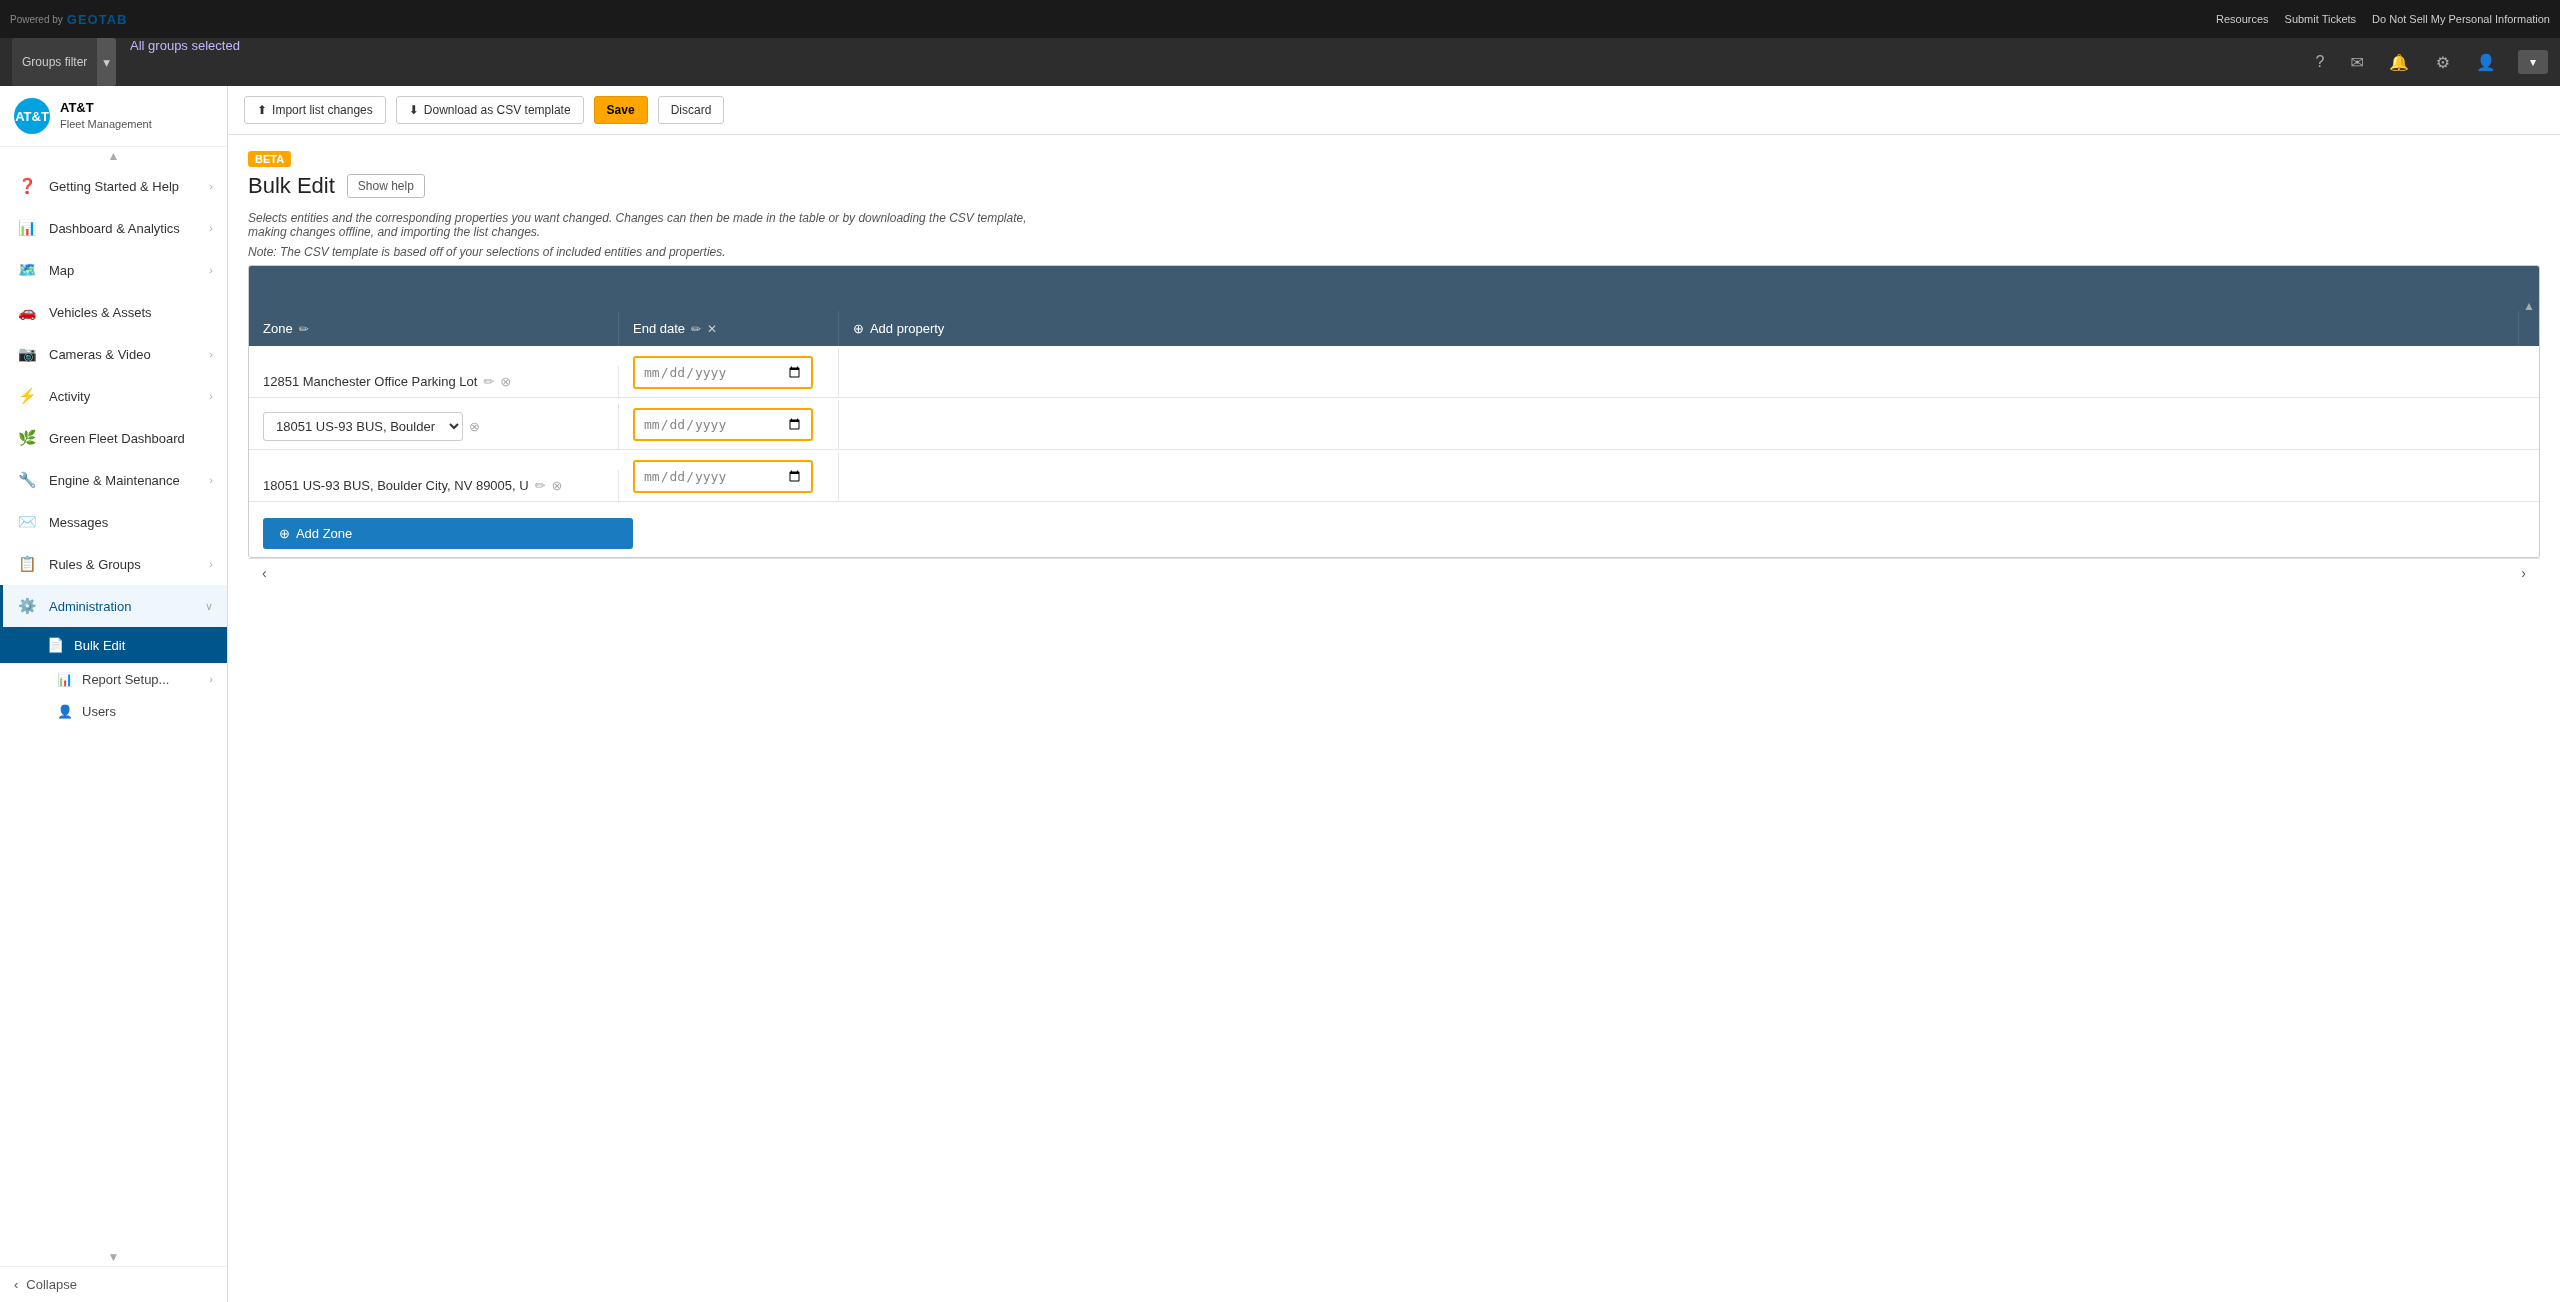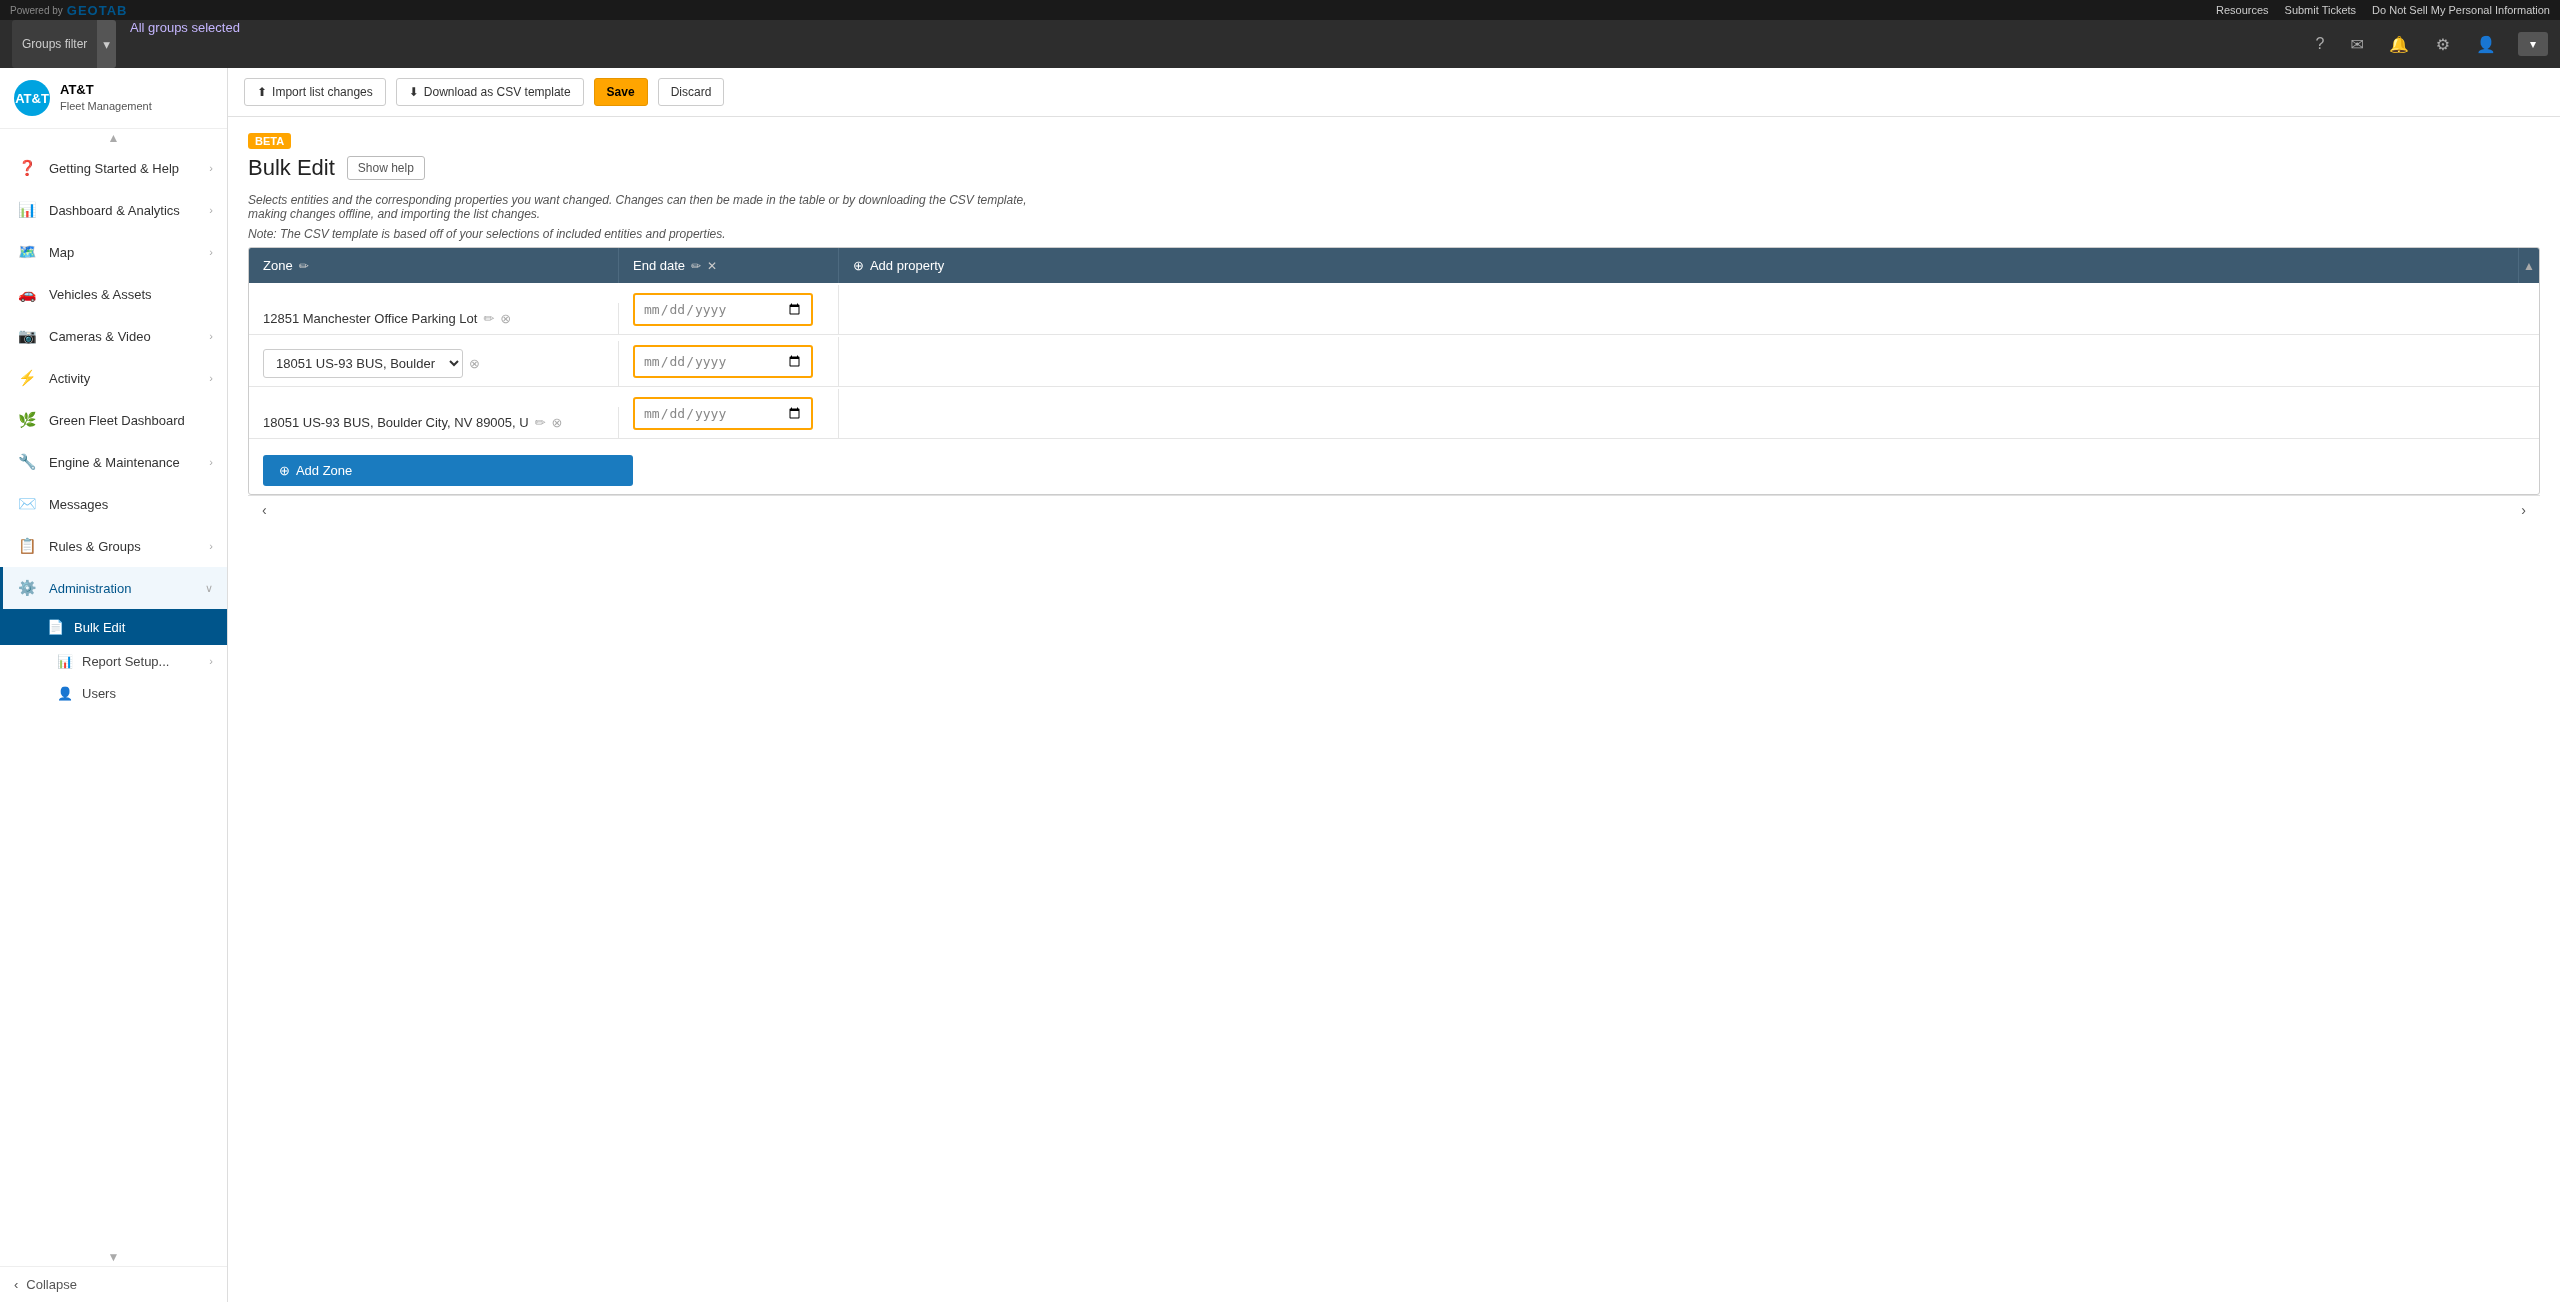--- a/index.html
+++ b/index.html
@@ -6,21 +6,21 @@
     body { font-family: 'Segoe UI', Arial, sans-serif; font-size: 13px; background: #f0f0f0; height: 100vh; overflow: hidden; display: flex; flex-direction: column; }
 
     
     .top-bar {
       background: #1a1a1a;
       color: #ccc;
       display: flex;
       align-items: center;
       justify-content: space-between;
       padding: 0 10px;
-      height: 20px;
+      height: 38px;
       font-size: 11px;
       flex-shrink: 0;
     }
     .top-bar-right { display: flex; gap: 16px; align-items: center; }
     .top-bar-right span { cursor: pointer; color: #ccc; }
 
     
     .groups-bar {
       background: #2d2d2d;
       display: flex;
@@ -265,20 +265,21 @@
       display: flex;
       background: #3d5a70;
       color: #fff;
     }
     .table-header-cell {
       padding: 10px 14px;
       font-size: 13px;
       font-weight: 500;
       display: flex; align-items: center; gap: 6px;
       border-right: 1px solid #4d6a80;
+      margin-top: 45px;
     }
     .table-header-cell:first-child { width: 370px; flex-shrink: 0; }
     .table-header-cell:nth-child(2) { width: 220px; flex-shrink: 0; }
     .table-header-cell.add-prop { flex: 1; }
     .table-header-cell .icon-sm { font-size: 12px; color: #ccc; cursor: pointer; }
 
     .table-row {
       display: flex;
       border-bottom: 1px solid #e5e5e5;
       align-items: flex-end;

